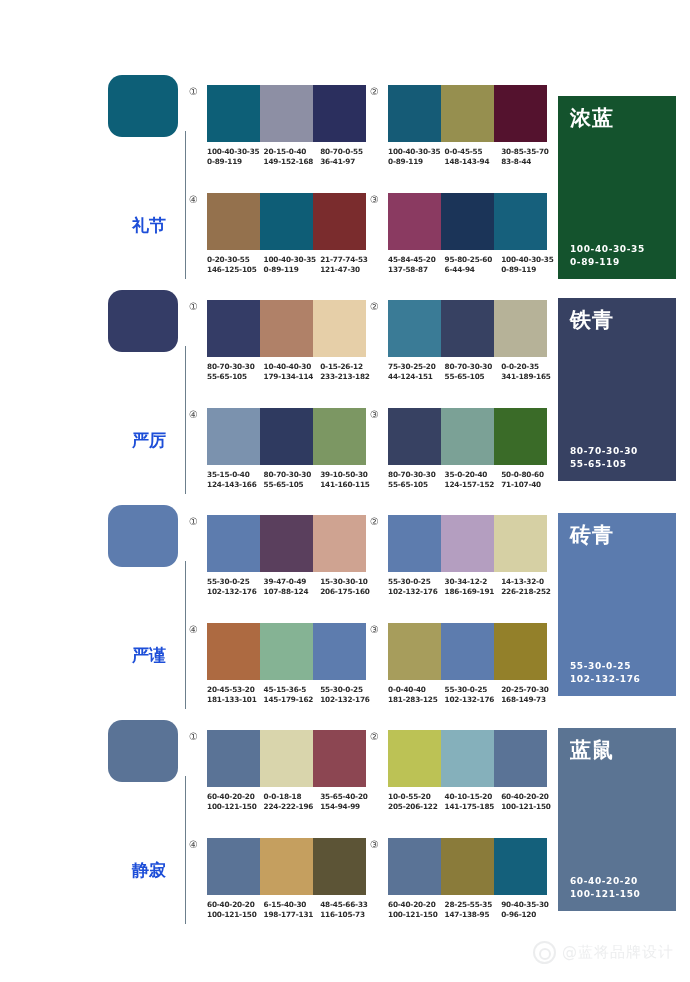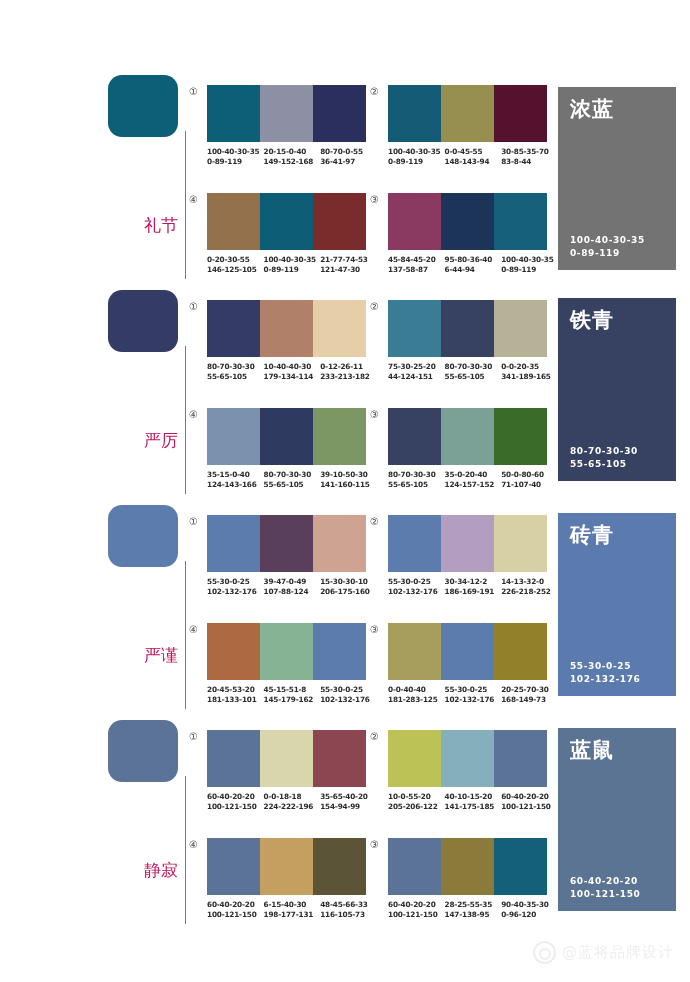--- a/index.html
+++ b/index.html
@@ -45,30 +45,30 @@
   .key-rule {
     position: absolute;
     left: 77px;
     top: 56px;
     width: 1px;
     height: 148px;
     background: #6c7f8c;
   }
   .key-label {
     position: absolute;
-    left: 36px;
+    left: 24px;
     top: 140px;
     width: 34px;
     font-size: 17px;
     line-height: 21px;
     letter-spacing: 0px;
-    color: #be185d;
+    color: #1d4ed8;
     text-align: center;
     font-family: "DejaVu Serif", "Liberation Serif", serif;
-    font-weight: 400;
+    font-weight: 700;
   }
 
   
   .group {
     position: absolute;
     width: 170px;
   }
   .group .num {
     position: absolute;
     left: -18px;
@@ -246,30 +246,30 @@
           <div style="background: rgb(138, 58, 97);"></div>
           <div style="background: rgb(27, 52, 88);"></div>
           <div style="background: rgb(22, 96, 124);"></div>
         </div>
         <div class="codes">
           <div>
             <div class="cmyk">45-84-45-20</div>
             <div class="rgb">137-58-87</div>
           </div>
           <div>
-            <div class="cmyk">95-80-36-40</div>
+            <div class="cmyk">95-80-25-60</div>
             <div class="rgb">6-44-94</div>
           </div>
           <div>
             <div class="cmyk">100-40-30-35</div>
             <div class="rgb">0-89-119</div>
           </div>
         </div>
       </div>
-      <div class="brand" style="top: 12px; background: #737373;">
+      <div class="brand" style="top: 21px; background: #14532d;">
         <div class="bname">浓蓝</div>
         <div class="bcodes">
           <div>100-40-30-35</div>
           <div>0-89-119</div>
         </div>
       </div>
     </div>
     <div class="section" style="top: 290px;">
       <div class="key-col">
         <div class="key-swatch" style="background: rgb(52, 60, 102);"></div>
@@ -286,21 +286,21 @@
         <div class="codes">
           <div>
             <div class="cmyk">80-70-30-30</div>
             <div class="rgb">55-65-105</div>
           </div>
           <div>
             <div class="cmyk">10-40-40-30</div>
             <div class="rgb">179-134-114</div>
           </div>
           <div>
-            <div class="cmyk">0-12-26-11</div>
+            <div class="cmyk">0-15-26-12</div>
             <div class="rgb">233-213-182</div>
           </div>
         </div>
       </div>
       <div class="group" style="left: 388px; top: 10px;">
         <div class="num">②</div>
         <div class="swatches">
           <div style="background: rgb(58, 123, 150);"></div>
           <div style="background: rgb(55, 65, 98);"></div>
           <div style="background: rgb(182, 178, 152);"></div>
@@ -428,21 +428,21 @@
           <div style="background: rgb(173, 106, 65);"></div>
           <div style="background: rgb(133, 179, 148);"></div>
           <div style="background: rgb(93, 124, 174);"></div>
         </div>
         <div class="codes">
           <div>
             <div class="cmyk">20-45-53-20</div>
             <div class="rgb">181-133-101</div>
           </div>
           <div>
-            <div class="cmyk">45-15-51-8</div>
+            <div class="cmyk">45-15-36-5</div>
             <div class="rgb">145-179-162</div>
           </div>
           <div>
             <div class="cmyk">55-30-0-25</div>
             <div class="rgb">102-132-176</div>
           </div>
         </div>
       </div>
       <div class="group" style="left: 388px; top: 118px;">
         <div class="num">③</div>

